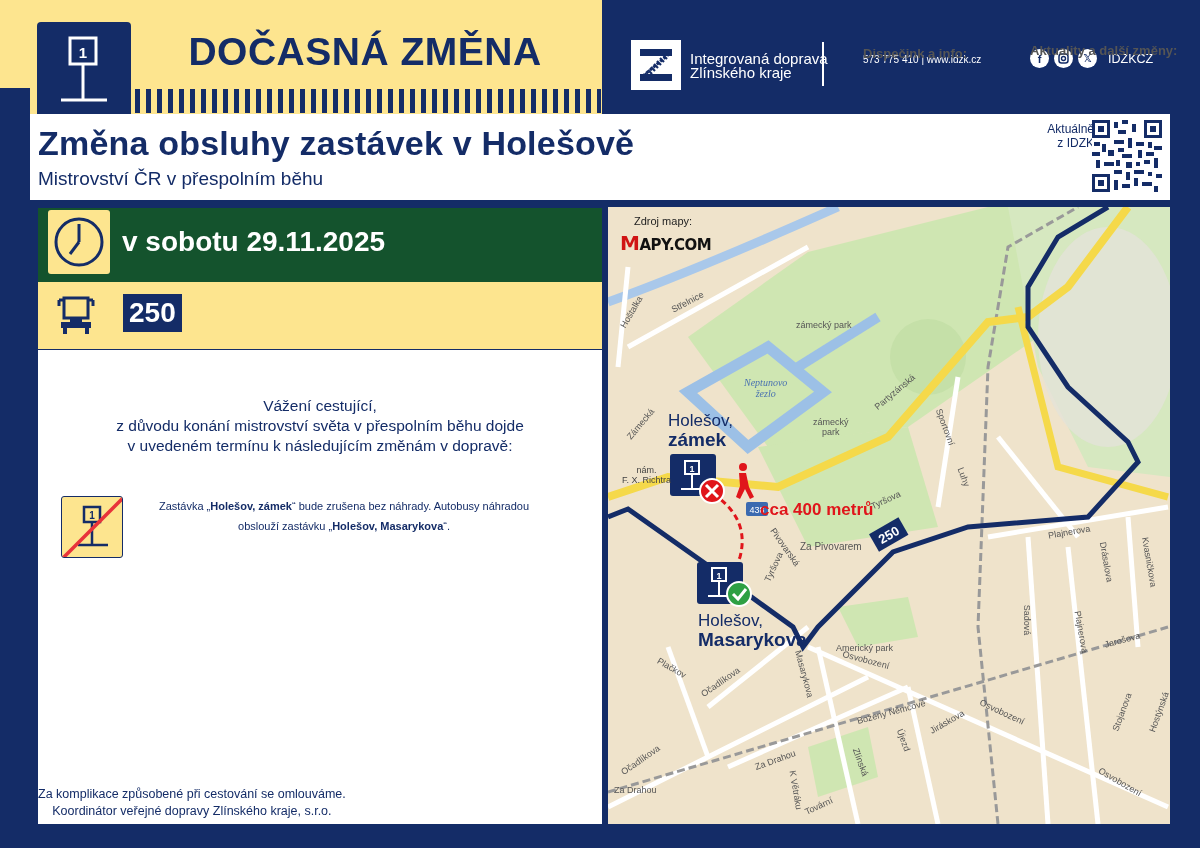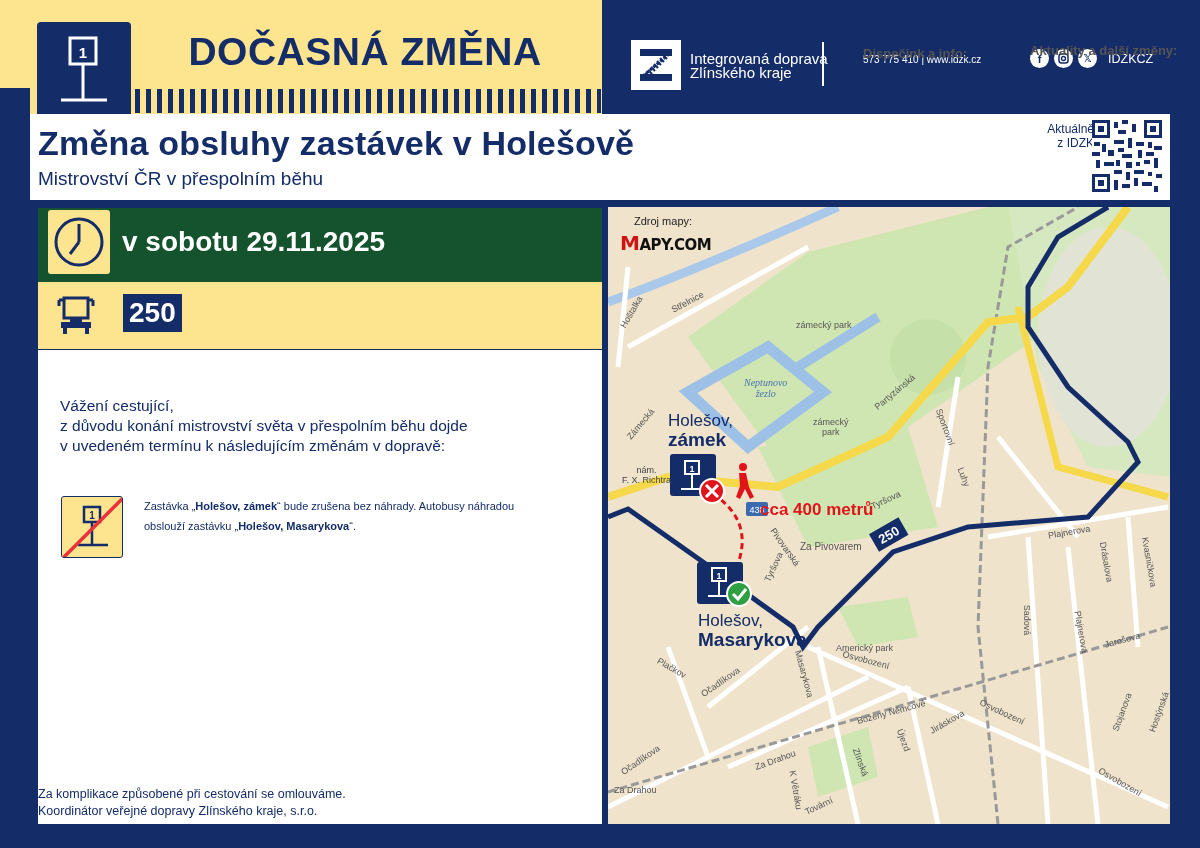--- a/index.html
+++ b/index.html
@@ -35,21 +35,21 @@
   .qr { position: absolute; right: 8px; top: 6px; width: 70px; height: 72px; }
 
   
   .date-row { position: absolute; left: 38px; top: 208px; width: 564px; height: 74px; background: #14532d; }
   .clock-box { position: absolute; left: 10px; top: 2px; width: 62px; height: 64px; background: #fde58f; border-radius: 3px; }
   .date-text { position: absolute; left: 84px; top: 18px; color: #fff; font-weight: bold; font-size: 28px; }
   .line-row { position: absolute; left: 38px; top: 282px; width: 564px; height: 68px; background: #fde58f; border-bottom: 1px solid #142c67; }
   .bus-icon { position: absolute; left: 18px; top: 14px; }
   .line-badge { position: absolute; left: 85px; top: 12px; background: #142c67; color: #fff; font-weight: bold; font-size: 28px; padding: 3px 6px; }
 
-  .content { position: absolute; left: 30px; top: 350px; width: 572px; height: 474px; background: #fff; border-left: 8px solid #142c67; }
+  .content { position: absolute; left: 30px; top: 350px; width: 572px; height: 474px; background: #fff; border-left: 8px solid #142c67; text-align: center; }
   .greeting { position: absolute; left: 22px; top: 46px; font-size: 15.5px; line-height: 20px; color: #142c67; width: 520px; }
   .cancel-icon { position: absolute; left: 23px; top: 146px; width: 62px; height: 62px; background: #fde58f; border: 1px solid #142c67; border-radius: 3px; overflow: hidden; }
   .notice { position: absolute; left: 106px; top: 146px; width: 400px; font-size: 11px; line-height: 20px; color: #142c67; }
   .notice b { font-weight: bold; }
   .footer-txt { position: absolute; left: 0px; top: 436px; font-size: 12.5px; line-height: 17px; color: #142c67; }
 
   
   .map { position: absolute; left: 608px; top: 207px; width: 562px; height: 617px; background: #efe3cb; overflow: hidden; }
   .map svg { position: absolute; left: 0; top: 0; }
   .map-src { position: absolute; left: 26px; top: 8px; font-size: 11px; color: #222; }

